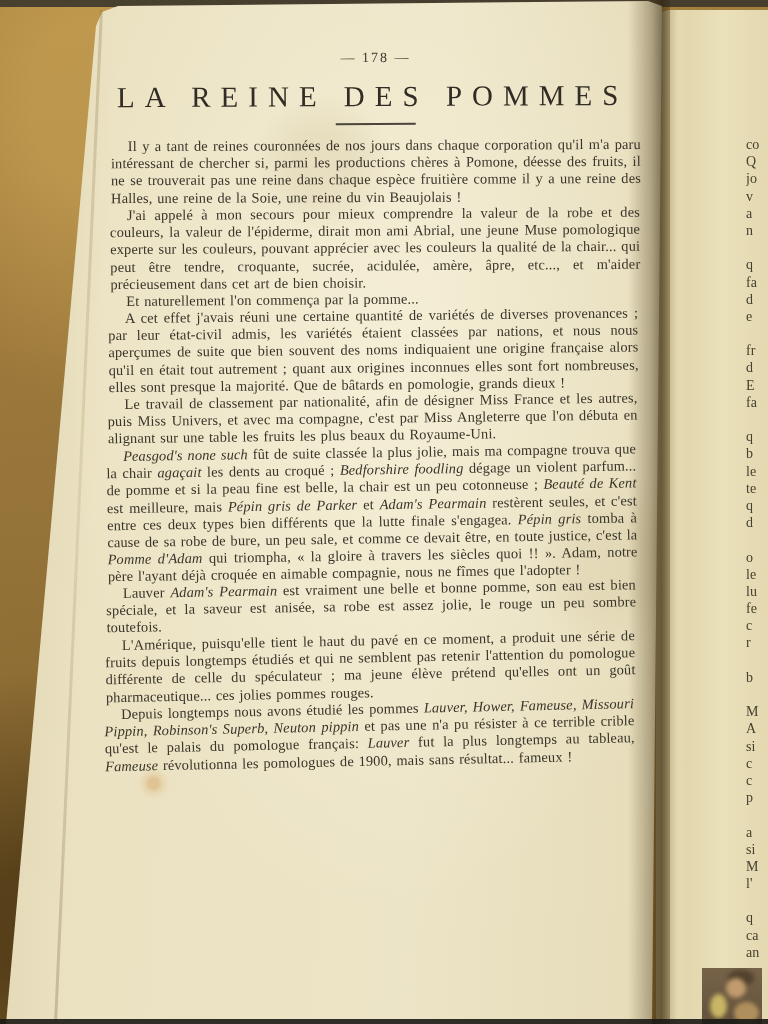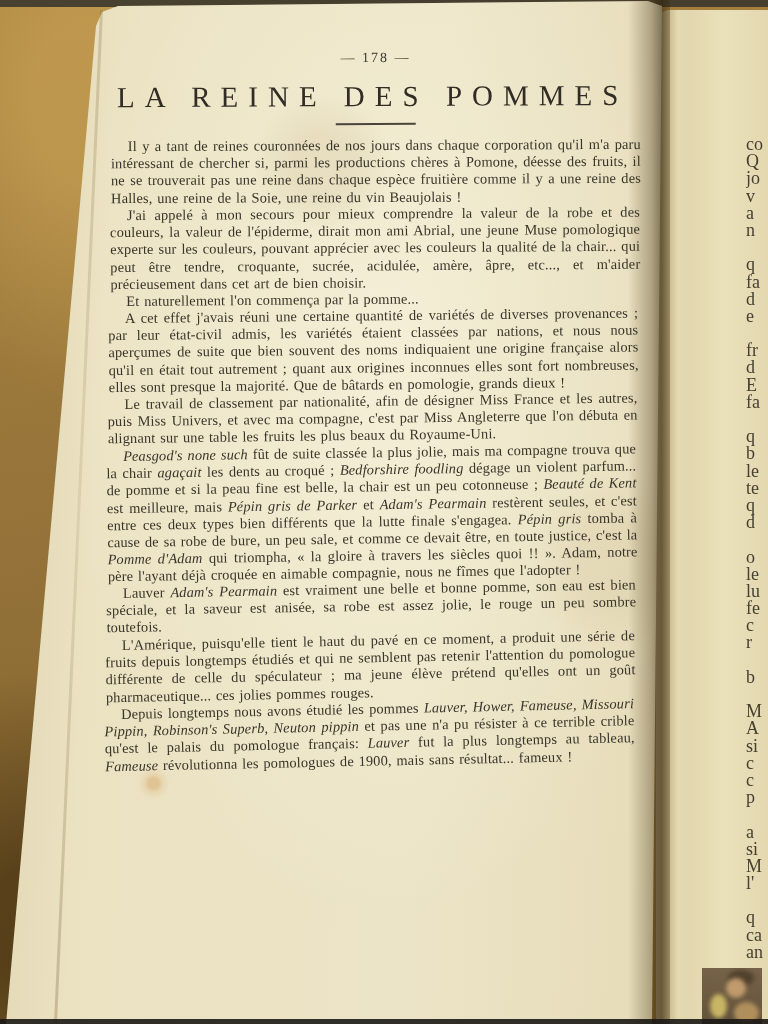--- a/index.html
+++ b/index.html
@@ -17,21 +17,21 @@
   
   .facing-page{
     position:absolute;left:656px;top:10px;width:112px;height:1014px;
     border-radius:14px 0 0 0;
     background:
       linear-gradient(90deg, rgba(90,70,30,.45) 0px, rgba(140,115,60,.25) 10px, rgba(255,250,220,.25) 22px, transparent 34px),
       linear-gradient(90deg,#cdbf92 0%, #e2d7ae 30%, #eae0ba 60%, #e3d8b0 100%);
   }
   .edge-fragments{
     position:absolute;left:90px;top:126px;width:22px;overflow:hidden;
-    font-size:18px;line-height:17.2px;color:#46402f;white-space:nowrap;
+    font-size:14px;line-height:17.2px;color:#46402f;white-space:nowrap;
   }
   .edge-fragments div{height:17.2px;}
 
   
   .gutter{
     position:absolute;left:628px;top:0;width:42px;height:1024px;z-index:3;
     background:linear-gradient(90deg, transparent 0%, rgba(70,52,20,.35) 55%, rgba(45,32,10,.55) 80%, rgba(60,45,18,.35) 100%);
   }
 
   

